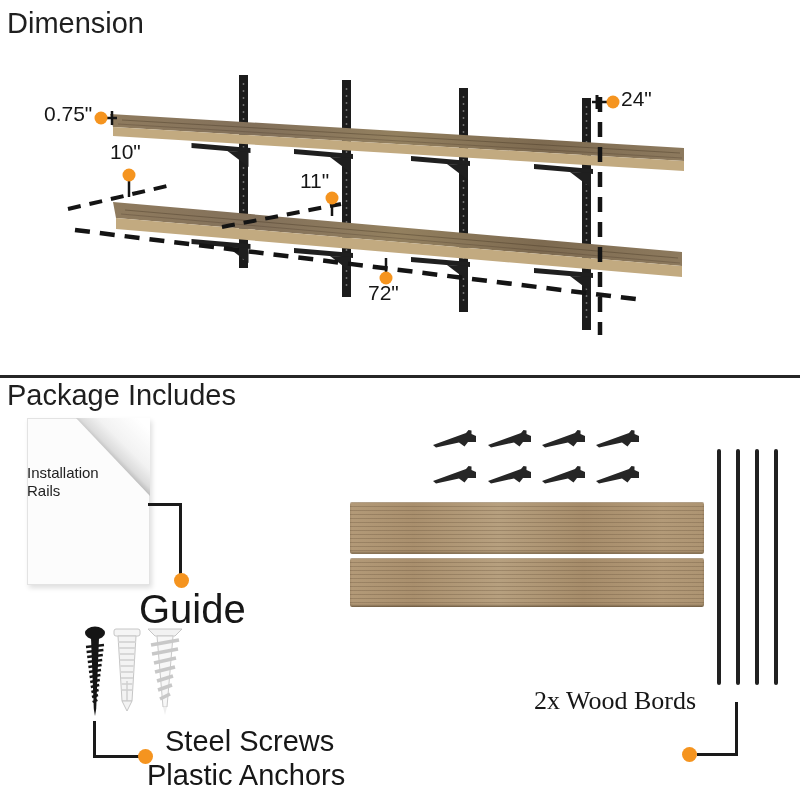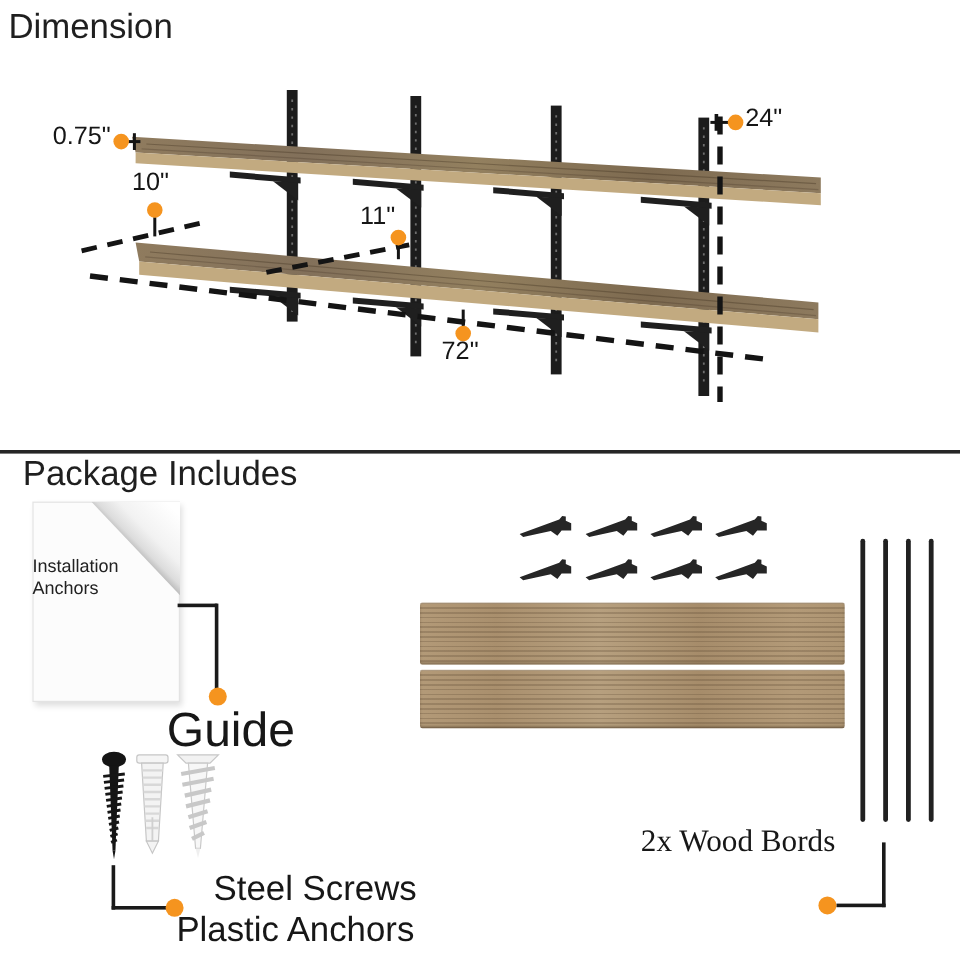--- a/index.html
+++ b/index.html
@@ -115,28 +115,28 @@
   </svg>
 
   <div class="abs lbl" style="left:44px;top:102px;">0.75"</div>
   <div class="abs lbl" style="left:110px;top:140px;">10"</div>
   <div class="abs lbl" style="left:300px;top:169px;">11"</div>
   <div class="abs lbl" style="left:621px;top:87px;">24"</div>
   <div class="abs lbl" style="left:368px;top:281px;">72"</div>
 
   <div class="abs divider"></div>
 
-  <div class="abs title" style="left:19px;top:379px;">Package Includes</div>
+  <div class="abs title" style="left:7px;top:379px;">Package Includes</div>
 
   <div class="abs page">
     <div class="curl"></div>
   </div>
   <div class="abs manual-text">
     <div>Installation</div>
-    <div>Anchors</div>
+    <div>Rails</div>
   </div>
 
   <div class="abs cline" style="left:148px;top:503px;width:33px;height:3px;"></div>
   <div class="abs cline" style="left:179px;top:503px;width:3px;height:74px;"></div>
   <div class="abs dot dot-lg" style="left:174px;top:573px;"></div>
   <div class="abs big-label" style="left:139px;top:587px;font-size:40px;">Guide</div>
 
   <svg class="abs" style="left:78px;top:623px;" width="110" height="97" viewBox="0 0 110 97">
 
     <g>
@@ -189,21 +189,21 @@
         <line x1="80" y1="67" x2="94" y2="62"></line>
         <line x1="82" y1="76" x2="92" y2="71"></line>
       </g>
       <polygon points="85,84 89,84 87,92" fill="#efefef"></polygon>
     </g>
   </svg>
 
   <div class="abs cline" style="left:93px;top:721px;width:3px;height:37px;"></div>
   <div class="abs cline" style="left:93px;top:755px;width:47px;height:3px;"></div>
   <div class="abs dot dot-lg" style="left:138px;top:749px;"></div>
-  <div class="abs big-label" style="left:178px;top:725px;">Steel Screws</div>
+  <div class="abs big-label" style="left:165px;top:725px;">Steel Screws</div>
   <div class="abs big-label" style="left:147px;top:759px;">Plastic Anchors</div>
 
   <svg class="abs" style="left:428px;top:426px;" width="216" height="66" viewBox="0 0 216 66">
     <defs>
       <path id="bkt" d="M0,15 L33,3 L35.5,0 L38.5,0.5 L38.5,4 L43,6 L43,12 L35,12 L31.5,16.5 L26,12.5 L3,17.5 Z" fill="#262626"></path>
     </defs>
     <use href="#bkt" x="5" y="4"></use>
     <use href="#bkt" x="60" y="4"></use>
     <use href="#bkt" x="114" y="4"></use>
     <use href="#bkt" x="168" y="4"></use>

